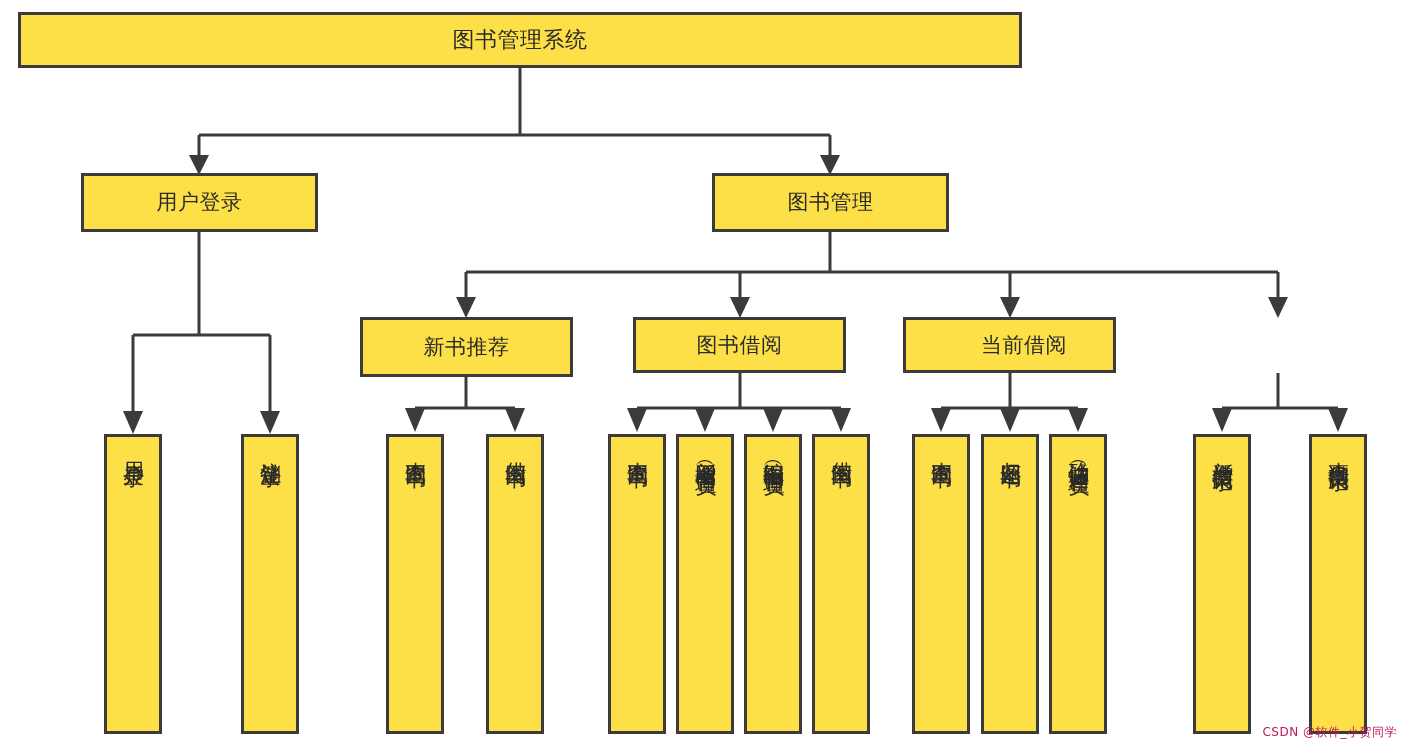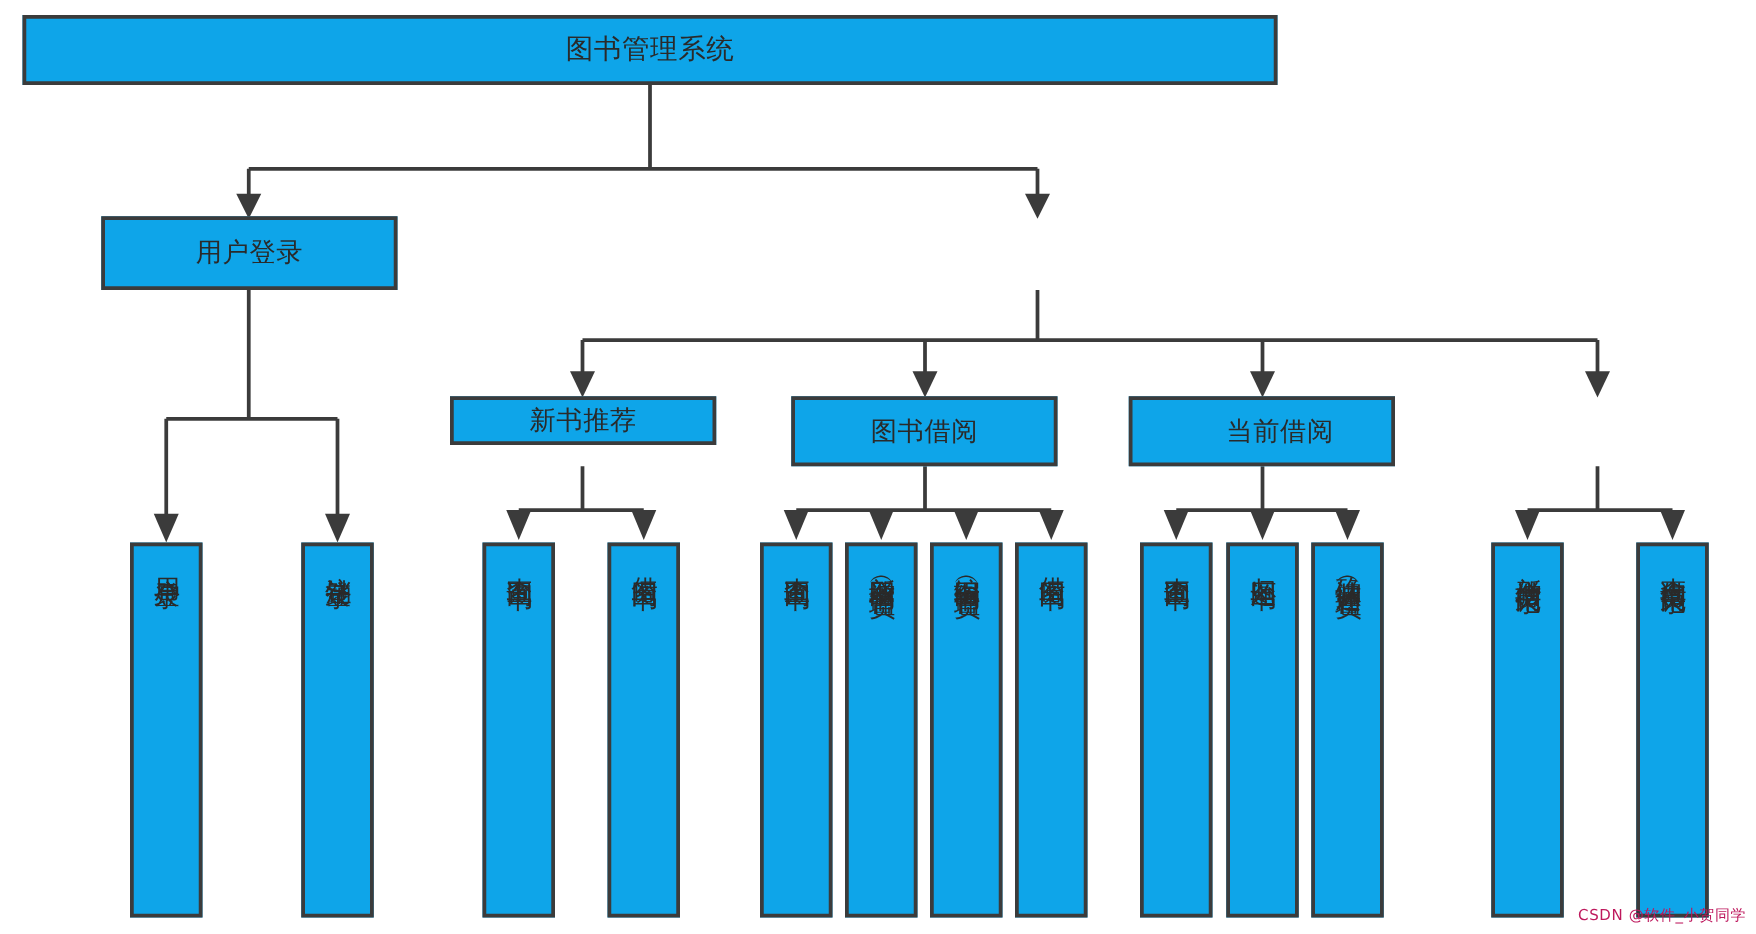--- a/index.html
+++ b/index.html
@@ -29,21 +29,21 @@
     stroke-width: 3;
     fill: none;
     stroke-linecap: butt;
   }
   #wires polygon { fill: #3b3b3b; }
 
   
   .node {
     position: absolute;
     box-sizing: border-box;
-    background: #0ea5e9;
+    background: #fde047;
     border: 3px solid #3b3b3b;
     display: flex;
     align-items: center;
     justify-content: center;
     color: #2a2a2a;
     z-index: 2;
   }
   .node .label {
     display: block;
     line-height: 1.28;
@@ -153,22 +153,25 @@
   </svg>
 
   <div class="node horizontal root" style="left:18px; top:12px; width:1004px; height:56px;">
     <span class="label">图书管理系统</span>
   </div>
 
   <div class="node horizontal" style="left:81px; top:173px; width:237px; height:59px;">
     <span class="label">用户登录</span>
   </div>
 
-
-  <div class="node horizontal" style="left:360px; top:317px; width:213px; height:39px;">
+  <div class="node horizontal" style="left:712px; top:173px; width:237px; height:59px;">
+    <span class="label">图书管理</span>
+  </div>
+
+  <div class="node horizontal" style="left:360px; top:317px; width:213px; height:60px;">
     <span class="label">新书推荐</span>
   </div>
 
   <div class="node horizontal" style="left:633px; top:317px; width:213px; height:56px;">
     <span class="label">图书借阅</span>
   </div>
 
   <div class="node horizontal" style="left:903px; top:317px; width:213px; height:56px;padding-left:29px;">
     <span class="label">当前借阅</span>
   </div>

